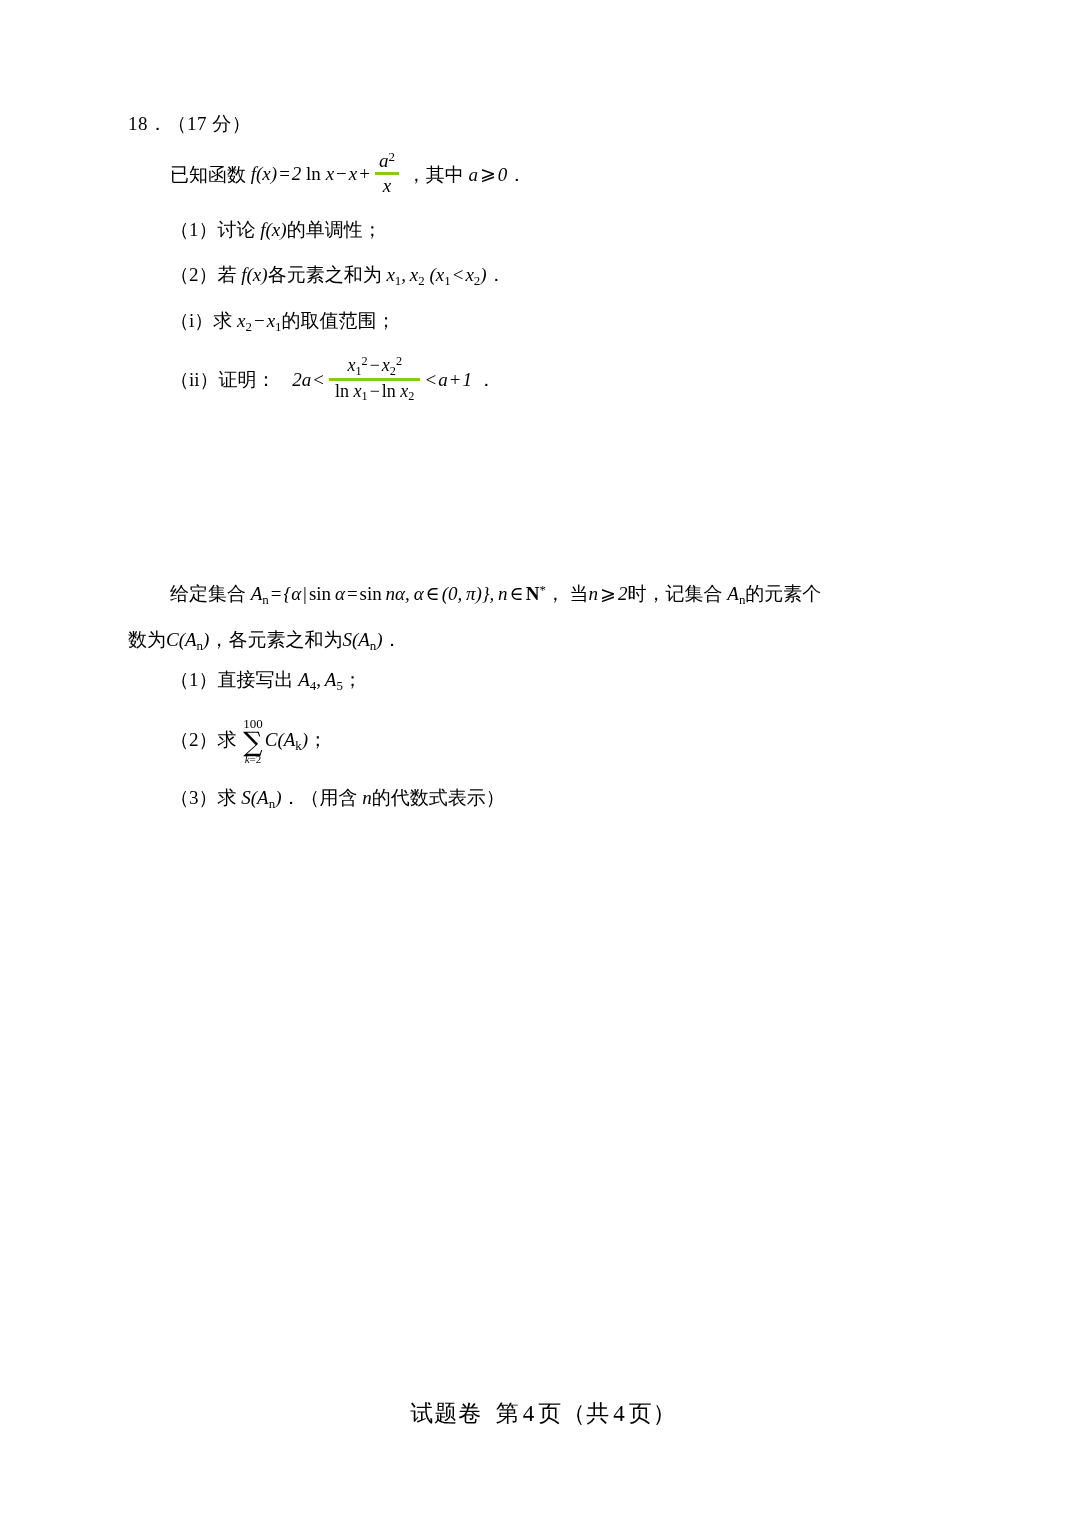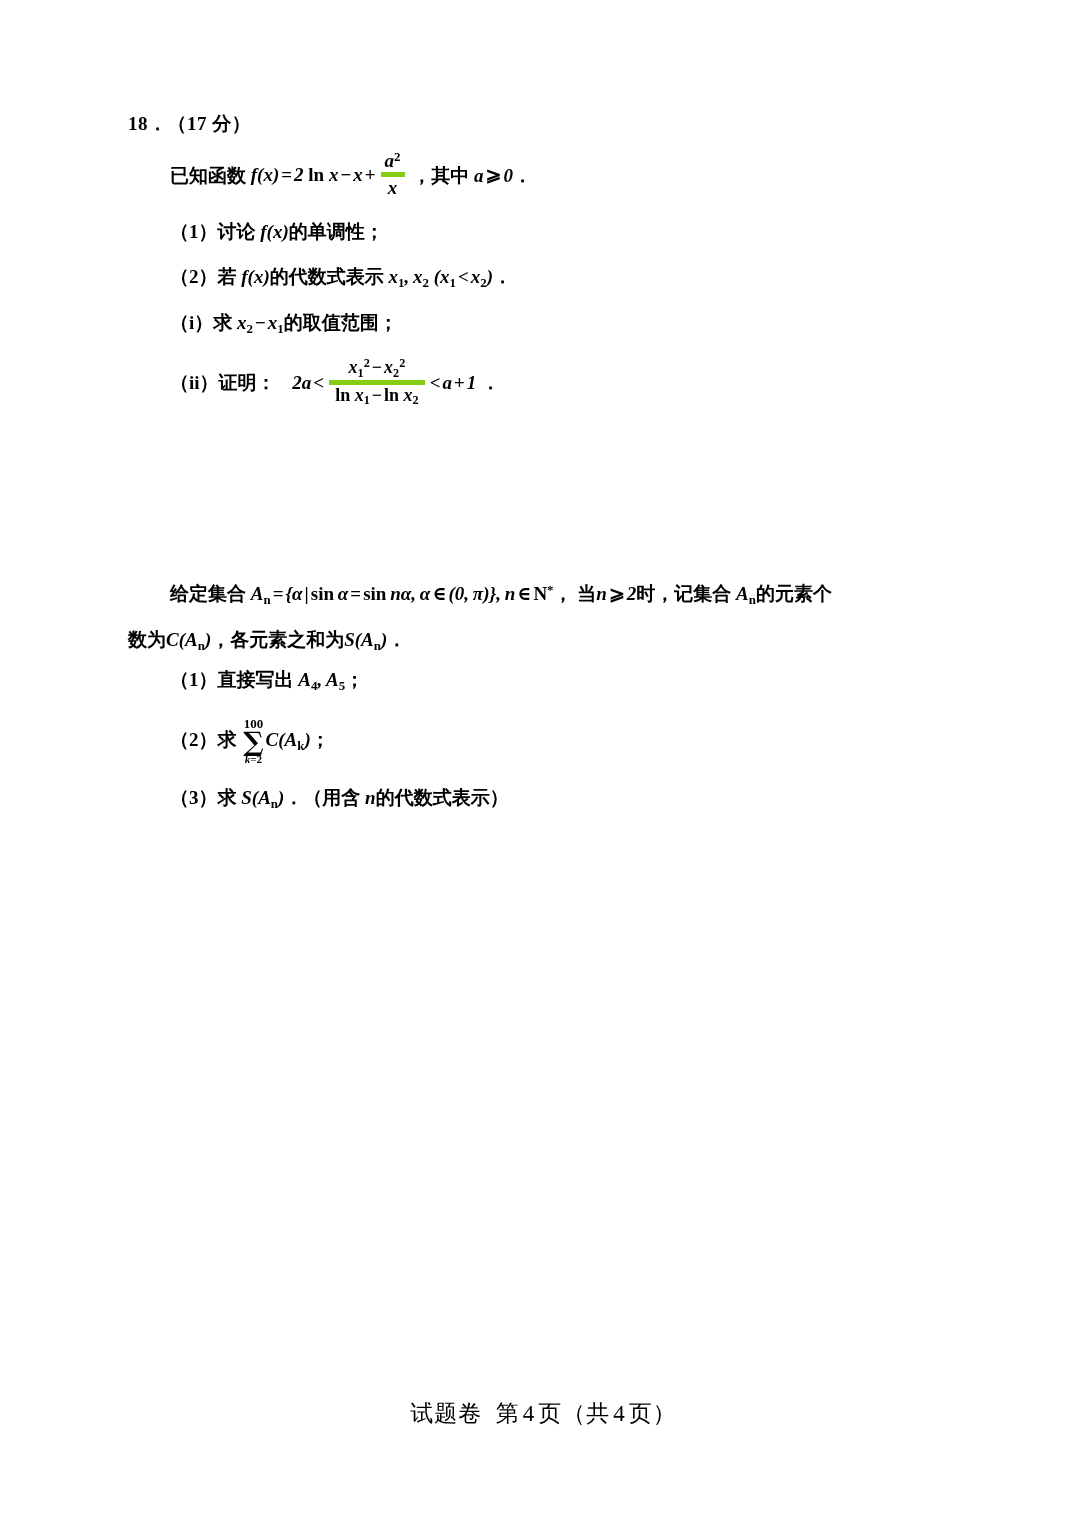--- a/index.html
+++ b/index.html
@@ -18,21 +18,20 @@
   .page {
     position: absolute;
     left: 0; top: 0;
     width: 1087px;
     height: 1536px;
   }
   .q-block {
     position: absolute;
     left: 128px;
     width: 840px;
-    font-weight: bold;
   }
   .q-head {
     font-size: 19px;
     line-height: 1.5;
     letter-spacing: 0.5px;
   }
   .q-line {
     font-size: 19px;
     line-height: 1.65;
     margin-top: 14px;
@@ -71,21 +70,21 @@
     vertical-align: middle;
     text-align: center;
     line-height: 1.15;
     margin: 0 3px;
     position: relative;
     top: -0.15em;
   }
   .frac .num {
     display: block;
     padding: 0 4px;
-    border-bottom: 5px solid #84cc16;
+    border-bottom: 3px solid #84cc16;
     font-size: 17px;
   }
   .frac .den {
     display: block;
     padding: 0 4px;
     font-size: 17px;
   }
   .bigfrac .num, .bigfrac .den {
     font-size: 18px;
     padding: 0 6px;
@@ -154,21 +153,21 @@
       <span class="math">a<span class="op">⩾</span>0</span><span class="cn">．</span>
     </div>
 
     <div class="q-line indent">
       <span class="cn">（1）</span><span class="cn">讨论</span>
       <span class="math">f(x)</span><span class="cn">的单调性；</span>
     </div>
 
     <div class="q-line indent">
       <span class="cn">（2）</span><span class="cn">若</span>
-      <span class="math">f(x)</span><span class="cn">的代数式表示</span>
+      <span class="math">f(x)</span><span class="cn">各元素之和为</span>
       <span class="math">x<sub class="mathup">1</sub>, x<sub class="mathup">2</sub>&nbsp;(x<sub class="mathup">1</sub><span class="op">&lt;</span>x<sub class="mathup">2</sub>)</span><span class="cn">．</span>
     </div>
 
     <div class="q-line indent">
       <span class="cn">（i）</span><span class="cn">求</span>
       <span class="math">x<sub class="mathup">2</sub><span class="op">−</span>x<sub class="mathup">1</sub></span><span class="cn">的取值范围；</span>
     </div>
 
     <div class="q-line indent" style="margin-top:20px;">
       <span class="cn">（ii）</span><span class="cn">证明：</span>

